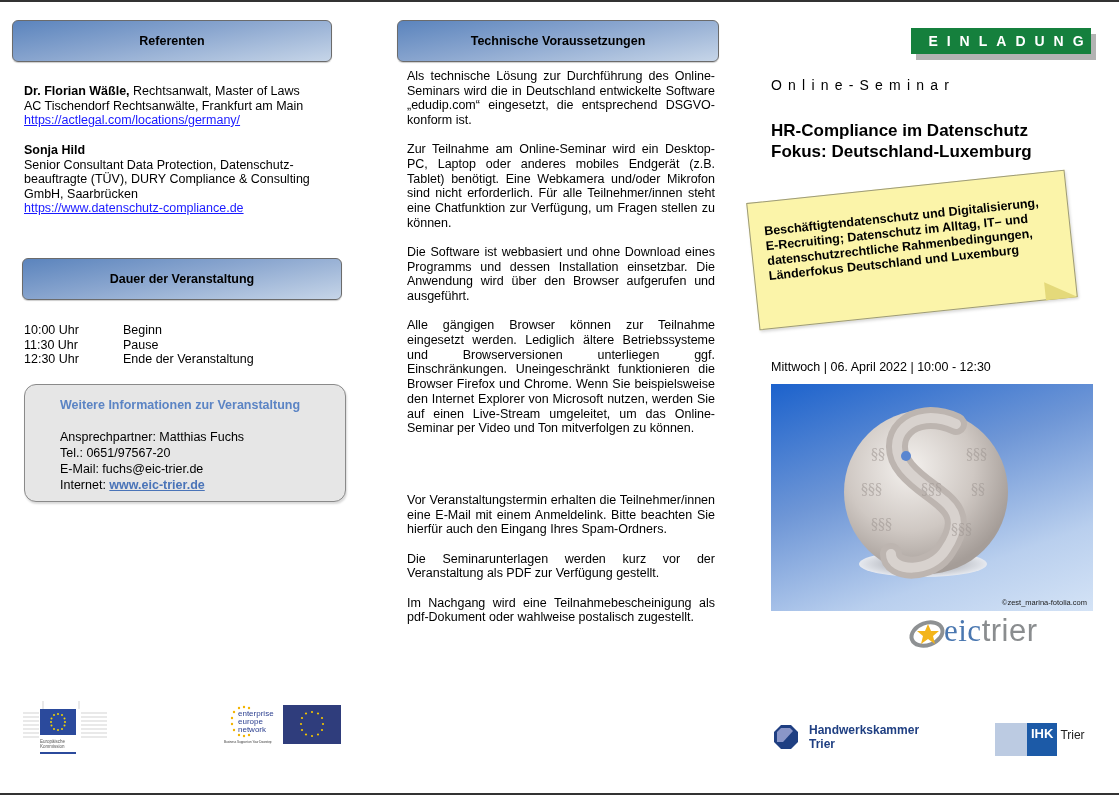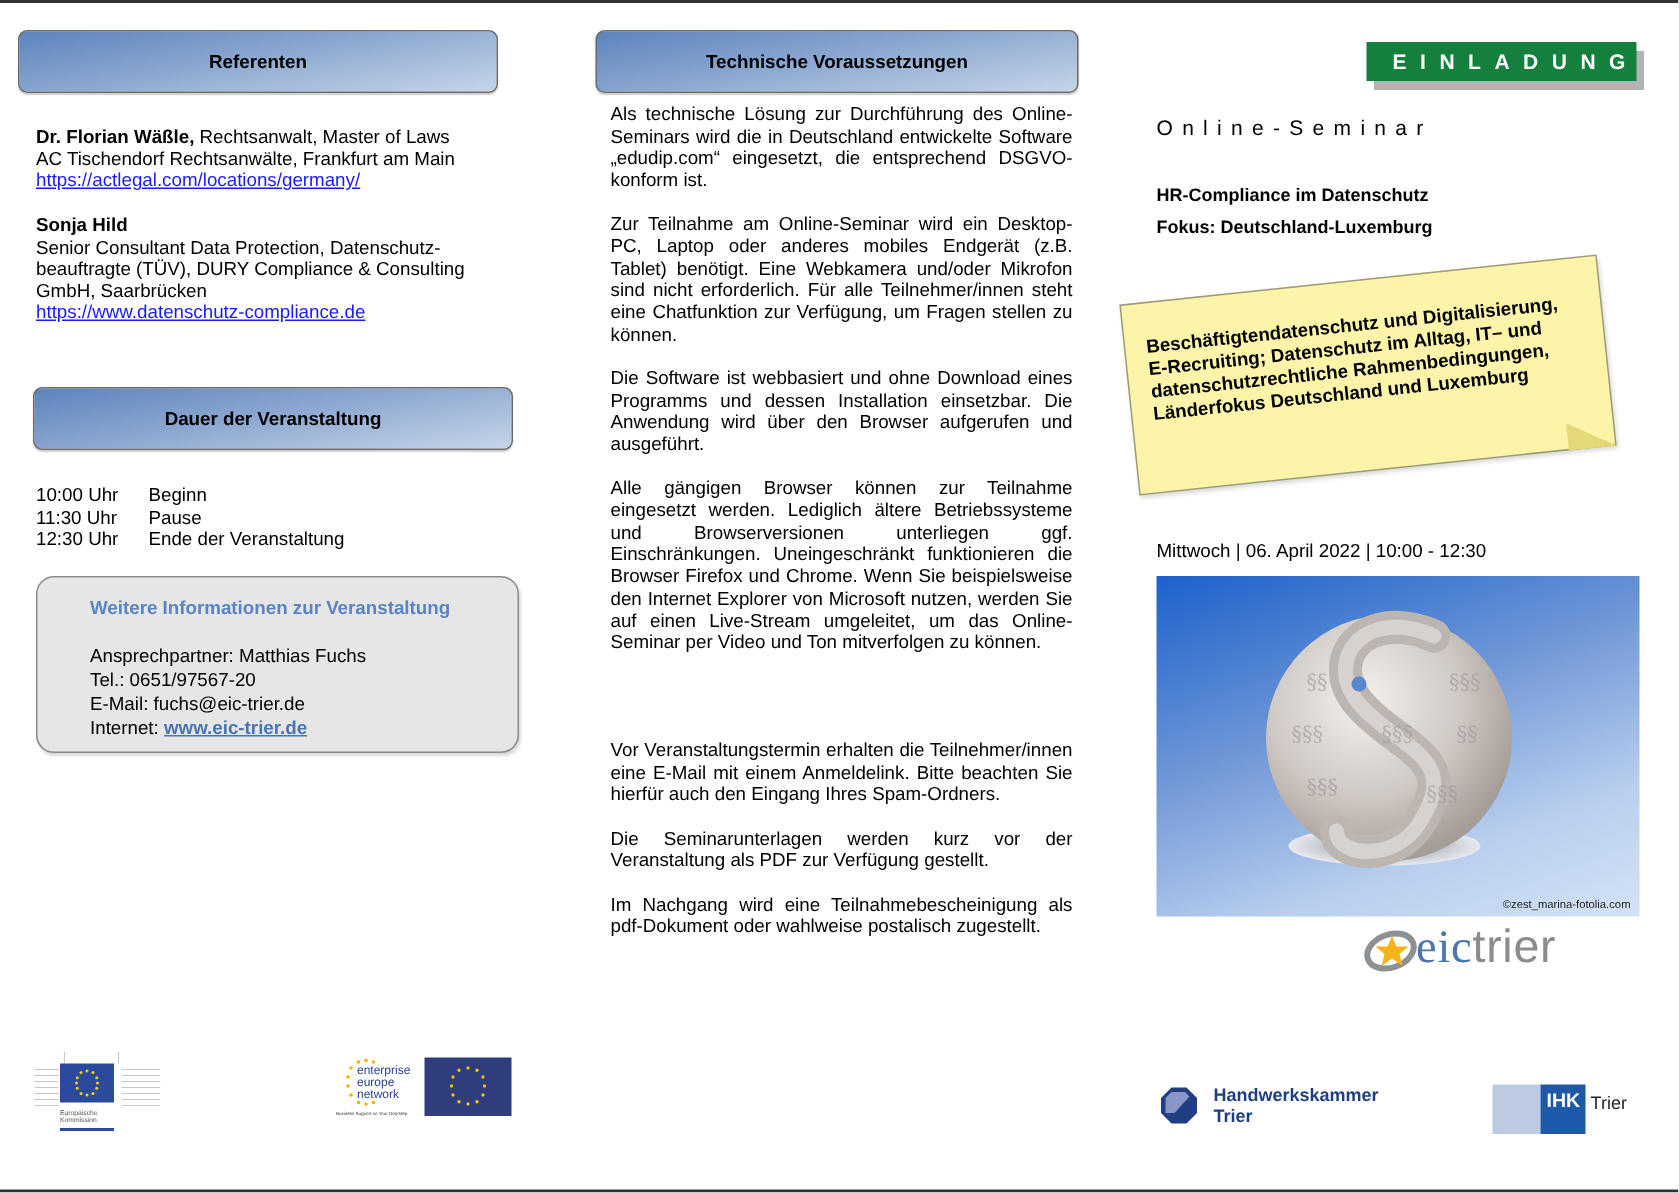--- a/index.html
+++ b/index.html
@@ -14,21 +14,21 @@
       display: flex; align-items: center; justify-content: center;
       font-weight: bold; font-size: 12.5px; color: #000;
       box-shadow: 0 1px 1px rgba(0,0,0,0.2);
     }
     .txt { position: absolute; line-height: 14.5px; font-size: 12.5px; }
     .txt p { margin: 0; }
     a.link { color: #1a1aff; text-decoration: underline; }
     .bold { font-weight: bold; }
 
     .times { position: absolute; left: 24px; top: 323px; font-size: 12.5px; line-height: 14.5px; }
-    .times .row { display: flex; }
+    .times .row { display: flex; gap: 24px; }
     .times .t { width: 75px; }
 
     .infobox {
       position: absolute; left: 24px; top: 384px; width: 322px; height: 118px;
       background: #e6e6e6; border: 1px solid #8a8a8a; border-radius: 12px;
       box-shadow: 1px 2px 2px rgba(0,0,0,0.15);
     }
     .infobox .ititle { position: absolute; left: 35px; top: 13px; font-weight: bold; color: #5b84c4; font-size: 12.5px; }
     .infobox .ibody { position: absolute; left: 35px; top: 44px; line-height: 16px; font-size: 12.5px; }
     .infobox a { color: #4a74b8; font-weight: bold; text-decoration: underline; }
@@ -36,21 +36,21 @@
     .col2 { position: absolute; left: 407px; width: 308px; text-align: justify; font-size: 12.5px; line-height: 14.7px; }
     .col2 p { margin-bottom: 14.5px; }
 
     .einladung {
       position: absolute; left: 911px; top: 28px; width: 180px; height: 26px;
       background: #15803d; color: #fff; font-weight: bold; font-size: 14px;
       letter-spacing: 9px; display: flex; align-items: center; justify-content: center; padding-left: 19px;
       box-shadow: 5px 6px 0 #b3b3b3;
     }
     .online { position: absolute; left: 771px; top: 77px; font-size: 14px; letter-spacing: 6.2px; color: #000; }
-    .title { position: absolute; left: 771px; top: 120px; font-size: 12px; font-weight: bold; line-height: 21px; }
+    .title { position: absolute; left: 771px; top: 120px; font-size: 17px; font-weight: bold; line-height: 21px; }
 
     .sticky {
       position: absolute; left: 752px; top: 186px; width: 320px; height: 128px;
       background: #fbf4a9; border: 1px solid #9c9a7a;
       transform: rotate(-6deg); transform-origin: center;
       box-shadow: 1px 2px 3px rgba(0,0,0,0.15);
     }
     .sticky .curl {
       position: absolute; right: -1px; bottom: -1px; width: 0; height: 0;
       border-left: 32px solid #e4d97a; border-top: 18px solid transparent;

